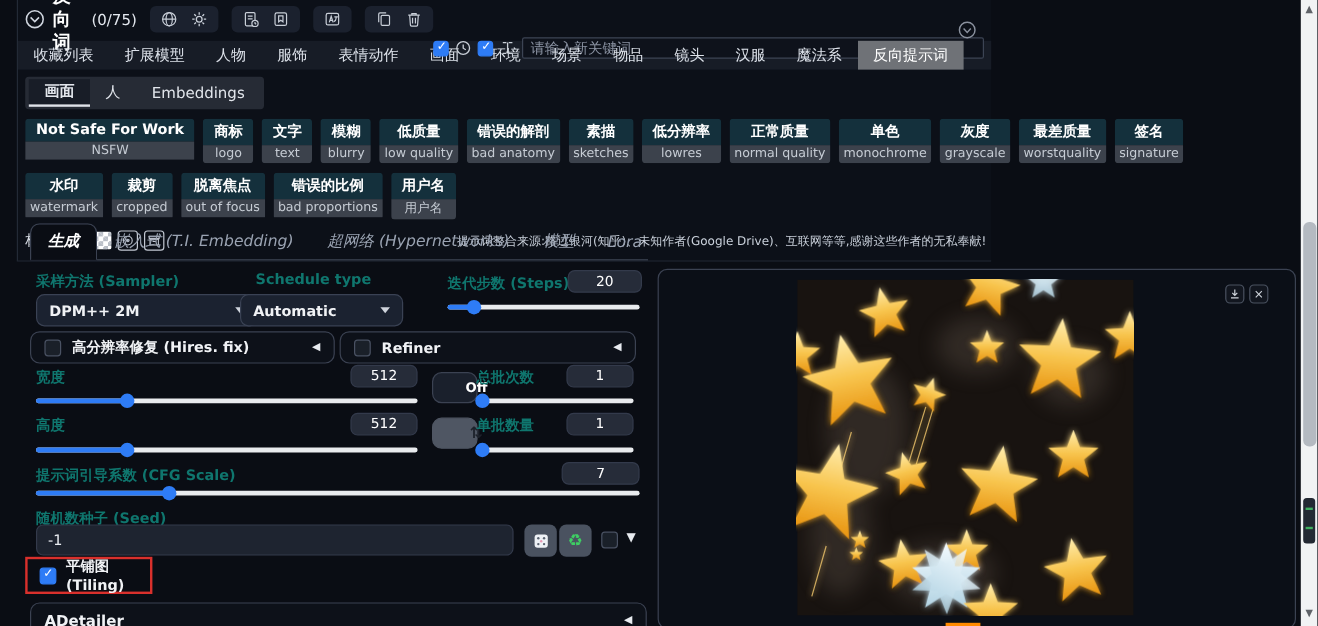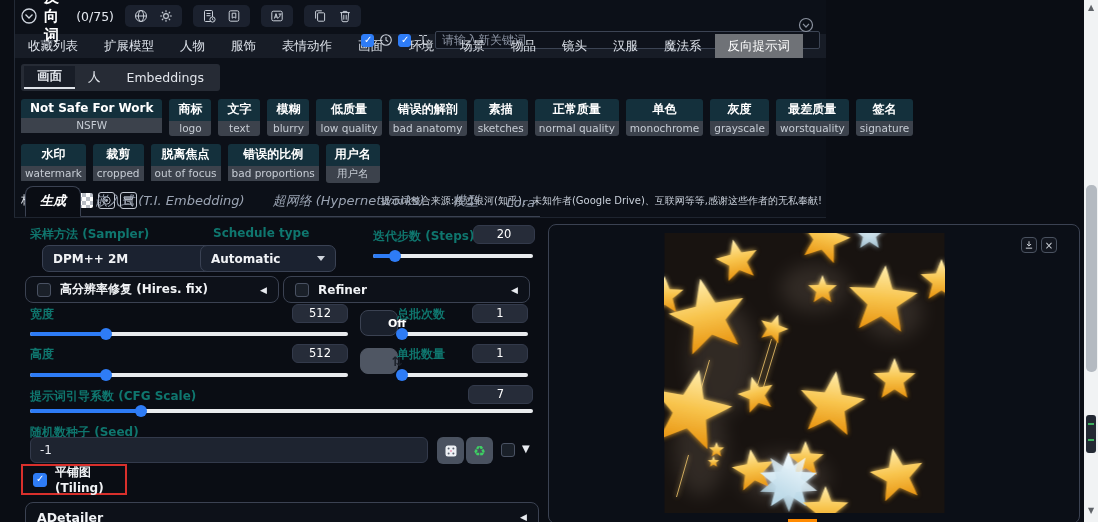--- a/index.html
+++ b/index.html
@@ -260,20 +260,24 @@
       </span>
     <span class="tag">
         <div class="tag-zh">错误的解剖</div>
         <div class="tag-en">bad anatomy</div>
       </span>
     <span class="tag">
         <div class="tag-zh">素描</div>
         <div class="tag-en">sketches</div>
       </span>
     <span class="tag">
+        <div class="tag-zh">低分辨率</div>
+        <div class="tag-en">lowres</div>
+      </span>
+    <span class="tag">
         <div class="tag-zh">正常质量</div>
         <div class="tag-en">normal quality</div>
       </span>
     <span class="tag">
         <div class="tag-zh">单色</div>
         <div class="tag-en">monochrome</div>
       </span>
     <span class="tag">
         <div class="tag-zh">灰度</div>
         <div class="tag-en">grayscale</div>
@@ -338,21 +342,21 @@
     <span class="gen-tab">超网络 (Hypernetworks)</span>
     <span class="gen-tab">模型</span>
     <span class="gen-tab">Lora</span>
   </div>
 
   <span class="lbl" style="left:5px;top:38px;">采样方法 (Sampler)</span>
   <span class="lbl" style="left:188px;top:38px;">Schedule type</span>
   <span class="lbl" style="left:348px;top:40px;">迭代步数 (Steps)</span>
   <span class="numbox" style="left:448px;top:37px;width:62px;">20</span>
 
-  <div class="dd" style="left:5px;top:57px;width:185px;margin-left:12px;">
+  <div class="dd" style="left:5px;top:57px;width:185px;">
     <span>DPM++ 2M</span>
     <span class="caret"></span>
   </div>
   <div class="dd" style="left:175px;top:57px;width:136px;">
     <span>Automatic</span>
     <span class="caret"></span>
   </div>
   <div class="slider" style="left:348px;top:66px;width:160px;">
     <div class="fill" style="width:14%"></div>
   </div>

